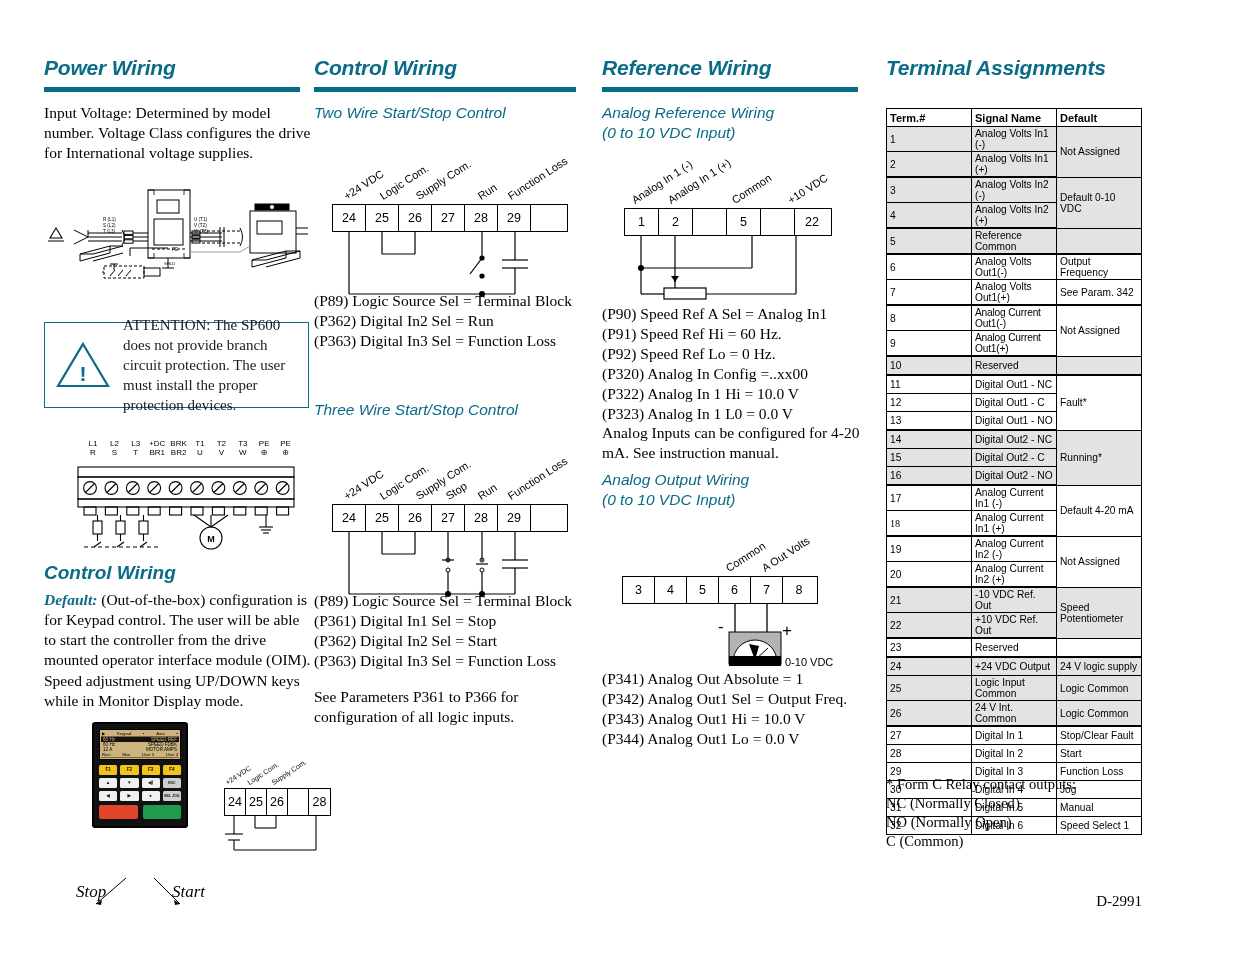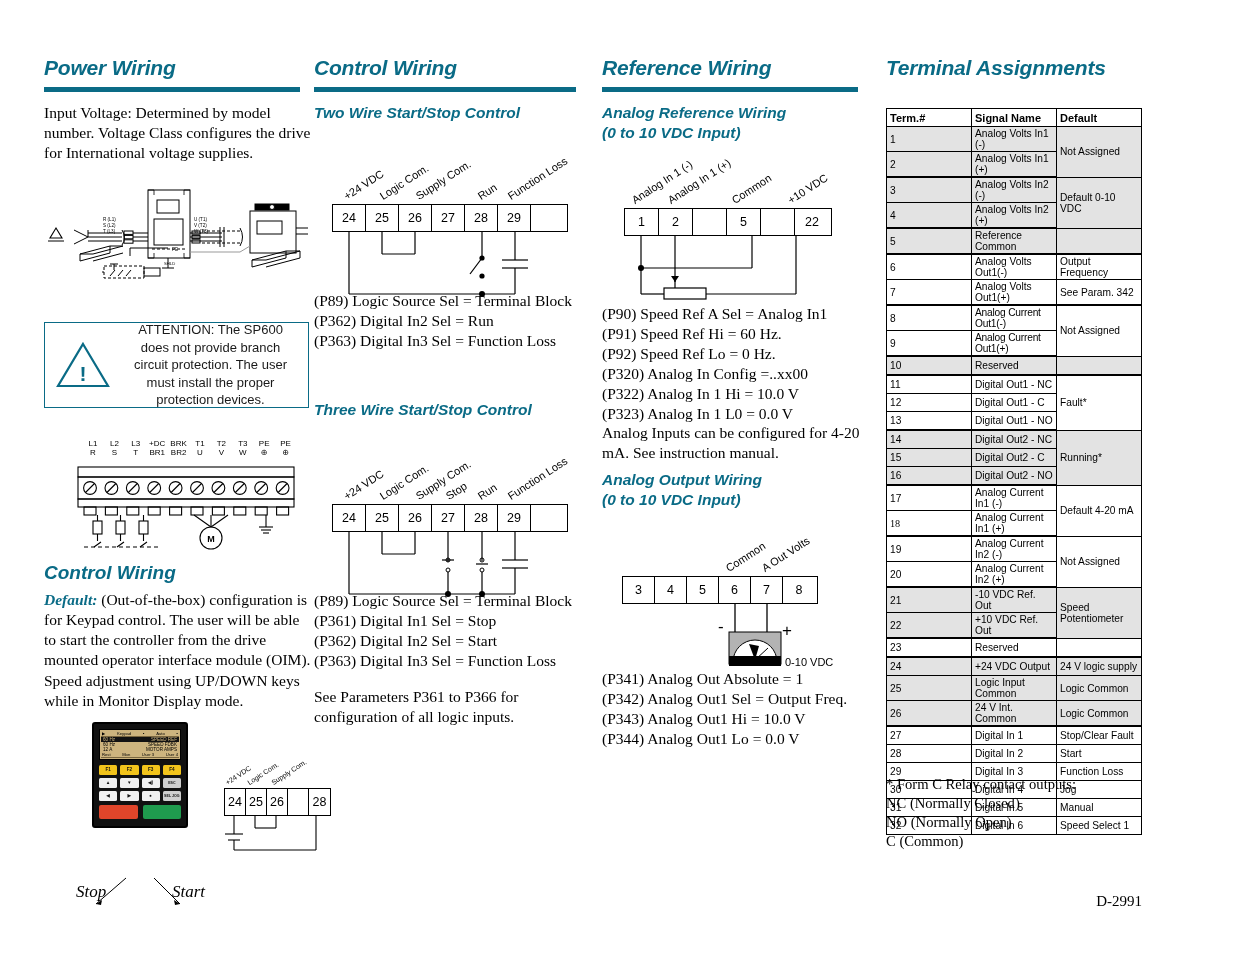--- a/index.html
+++ b/index.html
@@ -18,40 +18,40 @@
   
   .h-main{
     font-family:"Liberation Sans",sans-serif;
     font-style:italic;font-weight:bold;font-size:21px;
     color:#0a6b86;letter-spacing:-.2px;margin:0;
   }
   .h-rule{height:5px;background:#0a6b86;margin-top:7px;margin-bottom:11px;}
   .h-rule.short{width:256px;}
   .h-sub{
     font-family:"Liberation Sans",sans-serif;
-    font-style:italic;font-weight:bold;font-size:15.5px;
+    font-style:italic;font-weight:normal;font-size:15.5px;
     color:#0a6b86;margin:0;line-height:1.28;
   }
   .h-inline{
     font-family:"Liberation Sans",sans-serif;
     font-style:italic;font-weight:bold;font-size:19px;
     color:#0a6b86;margin:0;
   }
   .body-txt{font-size:15.5px;line-height:1.30;margin:0;}
   .param-list{font-size:15.5px;line-height:1.285;margin:0;}
   .def-lead{color:#0a6b86;font-weight:bold;font-style:italic;}
 
   
   .attn{
     border:1.5px solid #0a6b86;box-sizing:border-box;
     display:flex;align-items:center;padding:9px 10px;gap:12px;
   }
   .attn-txt{
-    font-family:Liberation Sans, sans-serif;
-    font-size:13px;line-height:1.34;color:#1a1a1a;text-align:center;
+    font-family:Liberation Serif, serif;
+    font-size:15px;line-height:1.34;color:#1a1a1a;
   }
   .tri{flex:0 0 auto;}
 
   
   .diagram{position:relative;}
   .tstrip{display:flex;border:1.3px solid #000;background:#fff;}
   .tcell{
     border-right:1.3px solid #000;box-sizing:border-box;
     text-align:center;font-size:12.5px;
     font-family:"Liberation Sans",sans-serif;

